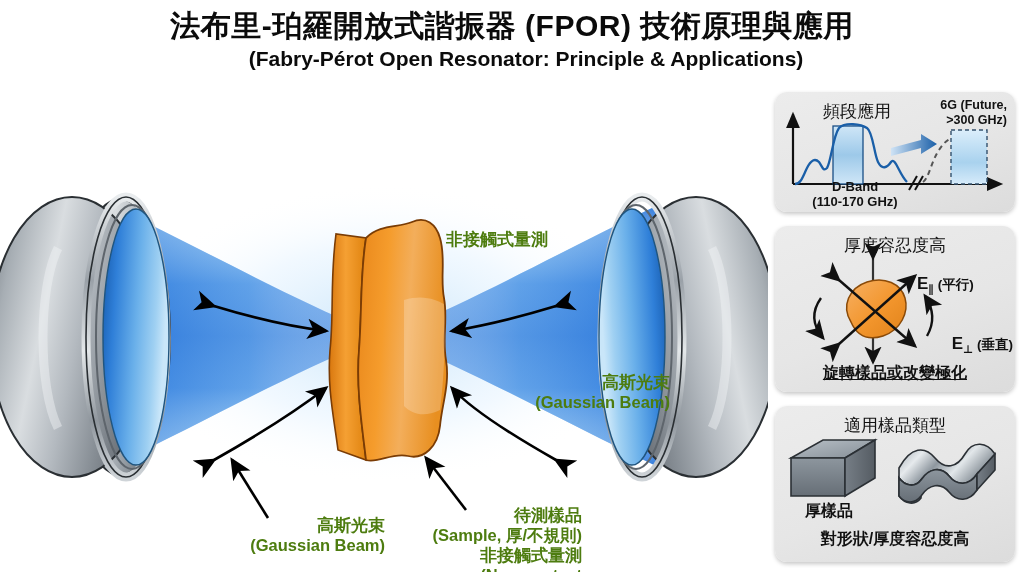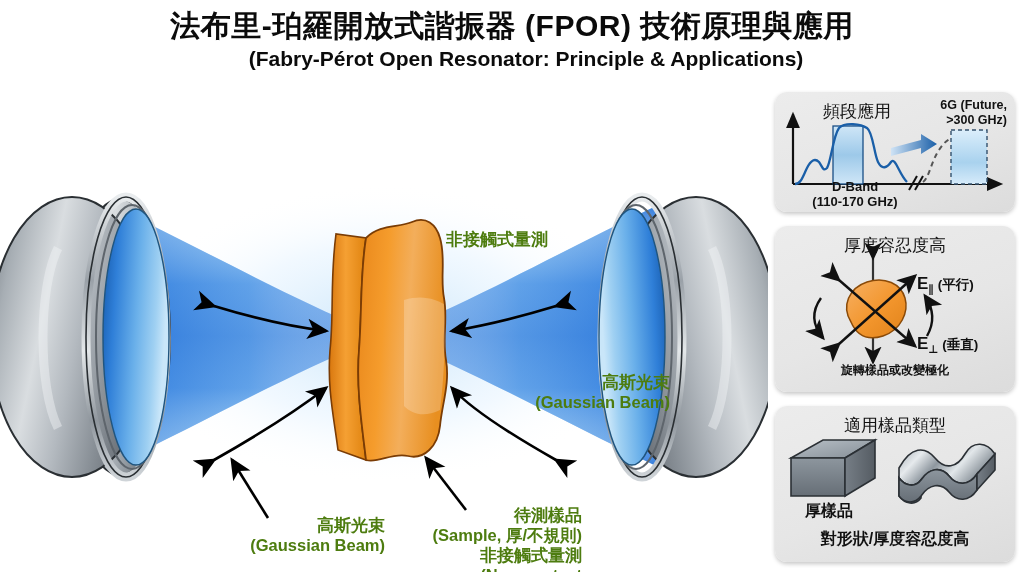--- a/index.html
+++ b/index.html
@@ -348,26 +348,26 @@
 
       <path d="M46,72 C 36,86 38,100 48,112" fill="none" stroke="#111" stroke-width="2.4" marker-end="url(#dAr)"></path>
       <path d="M152,110 C 160,96 158,82 150,70" fill="none" stroke="#111" stroke-width="2.4" marker-end="url(#dAr)"></path>
     </svg>
 
     <div class="p-txt" style="left:142px;top:48px;width:96px;text-align:left;font-size:14px;">
       <span style="font-size:17px;">E</span><span style="font-size:11px;vertical-align:sub;">∥</span>
       <span style="font-size:13.5px;">(平行)</span>
     </div>
 
-    <div class="p-txt" style="left:142px;top:108px;width:96px;text-align:left;font-size:14px;">
+    <div class="p-txt" style="left:142px;top:108px;width:96px;text-align:right;font-size:14px;">
       <span style="font-size:17px;">E</span><span style="font-size:11px;vertical-align:sub;">⊥</span>
       <span style="font-size:13.5px;">(垂直)</span>
     </div>
 
-    <div class="p-txt" style="left:0;top:138px;width:240px;font-size:12px;">旋轉樣品或改變極化</div>
+    <div class="p-txt" style="left:0;top:138px;width:240px;font-size:16px;text-decoration:underline;">旋轉樣品或改變極化</div>
   </div>
 
   <div class="panel" id="panel-sample">
     <div class="panel-title" style="top:8px;">適用樣品類型</div>
 
     <svg width="240" height="156" viewBox="0 0 240 156">
       <defs>
         <linearGradient id="boxTop" x1="0" y1="0" x2="1" y2="1">
           <stop offset="0%" stop-color="#b8c0c7"></stop>
           <stop offset="100%" stop-color="#858e96"></stop>

